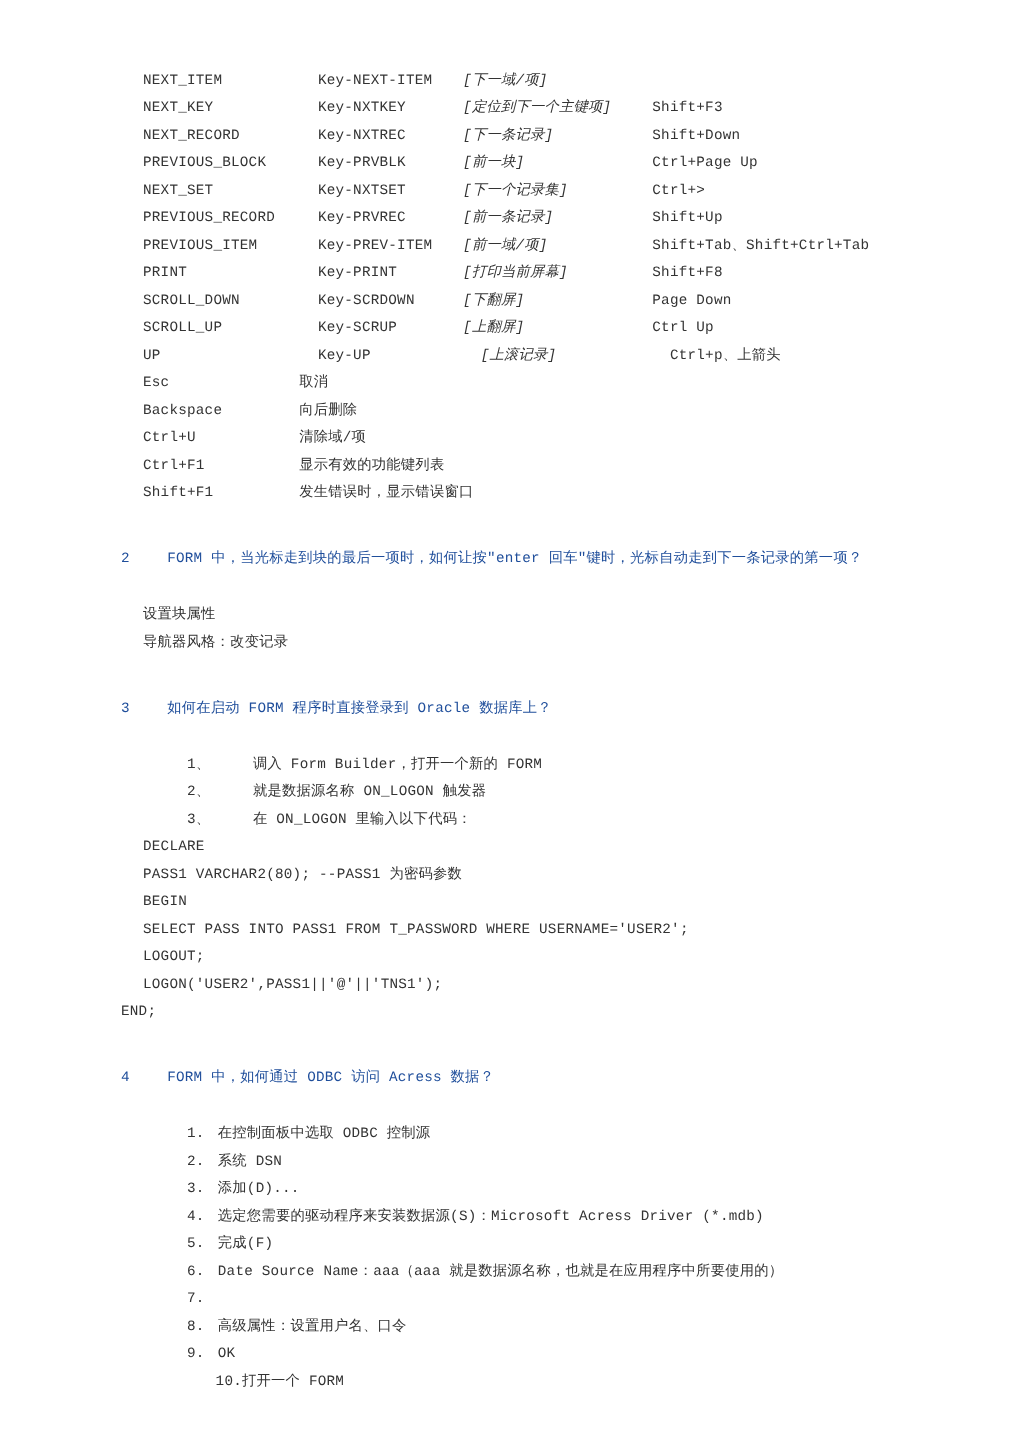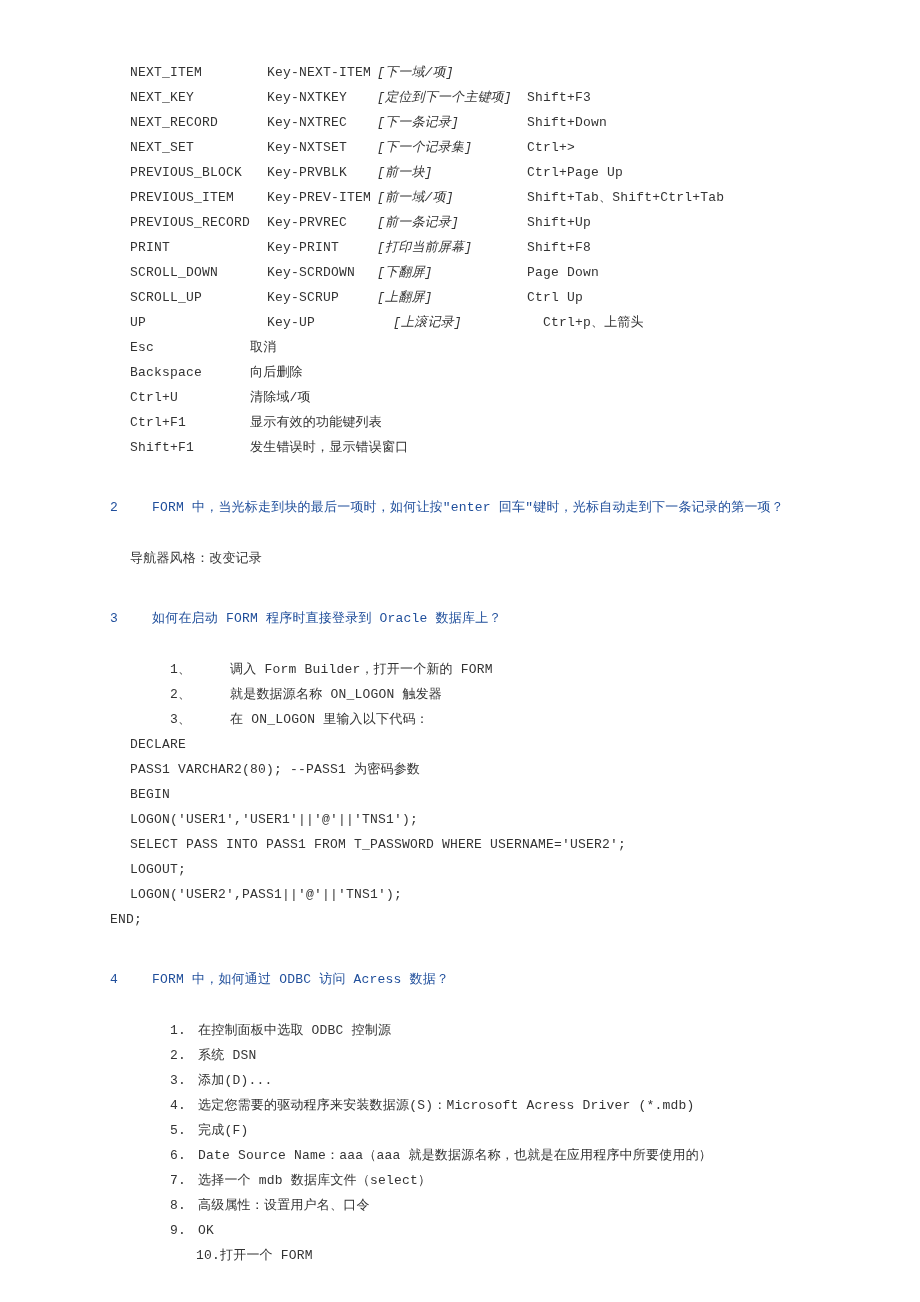--- a/index.html
+++ b/index.html
@@ -17,20 +17,21 @@
   }
   .mono {
     font-family: "Courier New", monospace;
     font-size: 13px;
     letter-spacing: 0.2px;
   }
   .row {
     display: flex;
     line-height: 25px;
     white-space: pre;
+    gap: 22px;
   }
   .c1 { width: 120px; flex-shrink: 0; }
   .c2 { width: 110px; flex-shrink: 0; margin-left: 17px; }
   .c3 { width: 150px; flex-shrink: 0; font-style: italic; }
   .c4 { flex: 1; }
   .tbl { padding-left: 20px; }
   .heading {
     display: flex;
     color: #1f4e9b;
     margin-top: 38px;
@@ -55,39 +56,40 @@
 </style>
 </head>
 <body>
 
 <div class="page">
 
   <div class="tbl mono" id="tbl">
       <div class="row"><span class="c1">NEXT_ITEM</span><span class="c2">Key-NEXT-ITEM</span><span class="c3">[下一域/项]</span></div>
       <div class="row"><span class="c1">NEXT_KEY</span><span class="c2">Key-NXTKEY</span><span class="c3">[定位到下一个主键项]</span><span class="c4">Shift+F3</span></div>
       <div class="row"><span class="c1">NEXT_RECORD</span><span class="c2">Key-NXTREC</span><span class="c3">[下一条记录]</span><span class="c4">Shift+Down</span></div>
+      <div class="row"><span class="c1">PREVIOUS_BLOCK</span><span class="c2">Key-PRVBLK</span><span class="c3">[前一块]</span><span class="c4">Ctrl+Page Up</span></div>
       <div class="row"><span class="c1">NEXT_SET</span><span class="c2">Key-NXTSET</span><span class="c3">[下一个记录集]</span><span class="c4">Ctrl+&gt;</span></div>
-      <div class="row"><span class="c1">PREVIOUS_BLOCK</span><span class="c2">Key-PRVBLK</span><span class="c3">[前一块]</span><span class="c4">Ctrl+Page Up</span></div>
+      <div class="row"><span class="c1">PREVIOUS_RECORD</span><span class="c2">Key-PRVREC</span><span class="c3">[前一条记录]</span><span class="c4">Shift+Up</span></div>
       <div class="row"><span class="c1">PREVIOUS_ITEM</span><span class="c2">Key-PREV-ITEM</span><span class="c3">[前一域/项]</span><span class="c4">Shift+Tab、Shift+Ctrl+Tab</span></div>
-      <div class="row"><span class="c1">PREVIOUS_RECORD</span><span class="c2">Key-PRVREC</span><span class="c3">[前一条记录]</span><span class="c4">Shift+Up</span></div>
       <div class="row"><span class="c1">PRINT</span><span class="c2">Key-PRINT</span><span class="c3">[打印当前屏幕]</span><span class="c4">Shift+F8</span></div>
       <div class="row"><span class="c1">SCROLL_DOWN</span><span class="c2">Key-SCRDOWN</span><span class="c3">[下翻屏]</span><span class="c4">Page Down</span></div>
       <div class="row"><span class="c1">SCROLL_UP</span><span class="c2">Key-SCRUP</span><span class="c3">[上翻屏]</span><span class="c4">Ctrl Up</span></div>
       <div class="row"><span class="c1">UP</span><span class="c2">Key-UP</span><span class="c3">  [上滚记录]</span><span class="c4">  Ctrl+p、上箭头</span></div>
       <div class="row"><span class="c1">Esc</span><span>取消</span></div>
       <div class="row"><span class="c1">Backspace</span><span>向后删除</span></div>
       <div class="row"><span class="c1">Ctrl+U</span><span>清除域/项</span></div>
       <div class="row"><span class="c1">Ctrl+F1</span><span>显示有效的功能键列表</span></div>
       <div class="row"><span class="c1">Shift+F1</span><span>发生错误时，显示错误窗口</span></div>
     </div>
 
   <div class="heading mono">
     <span class="hnum">2</span>
     <span class="htext">FORM 中，当光标走到块的最后一项时，如何让按"enter 回车"键时，光标自动走到下一条记录的第一项？</span>
   </div>
+  <div class="para mono">设置块属性</div>
   <div class="para mono">导航器风格：改变记录</div>
 
   <div class="heading mono">
     <span class="hnum">3</span>
     <span class="htext">如何在启动 FORM 程序时直接登录到 Oracle 数据库上？</span>
   </div>
   <div class="steps mono" id="s3">
       <div class="sr">
         <span class="sn">1、</span>
         <span>调入 Form Builder，打开一个新的 FORM</span>
@@ -98,21 +100,20 @@
       </div>
       <div class="sr">
         <span class="sn">3、</span>
         <span>在 ON_LOGON 里输入以下代码：</span>
       </div>
     </div>
   <div class="code mono" id="code">
       <div class="ind">DECLARE</div>
       <div class="ind">PASS1 VARCHAR2(80); --PASS1 为密码参数</div>
       <div class="ind">BEGIN</div>
-      <div class="ind">LOGON('USER1','USER1'||'@'||'TNS1');</div>
       <div class="ind">SELECT PASS INTO PASS1 FROM T_PASSWORD WHERE USERNAME='USER2';</div>
       <div class="ind">LOGOUT;</div>
       <div class="ind">LOGON('USER2',PASS1||'@'||'TNS1');</div>
     </div>
   <div class="mono" style="line-height:25px;">END;</div>
 
   <div class="heading mono">
     <span class="hnum">4</span>
     <span class="htext">FORM 中，如何通过 ODBC 访问 Acress 数据？</span>
   </div>
@@ -136,21 +137,20 @@
       <div class="sr">
         <span class="sn">5.</span>
         <span>完成(F)</span>
       </div>
       <div class="sr">
         <span class="sn">6.</span>
         <span>Date Source Name：aaa（aaa 就是数据源名称，也就是在应用程序中所要使用的）</span>
       </div>
       <div class="sr">
         <span class="sn">7.</span>
-        <span>选择一个 mdb 数据库文件（select）</span>
       </div>
       <div class="sr">
         <span class="sn">8.</span>
         <span>高级属性：设置用户名、口令</span>
       </div>
       <div class="sr">
         <span class="sn">9.</span>
         <span>OK</span>
       </div>
       <div class="sr">

